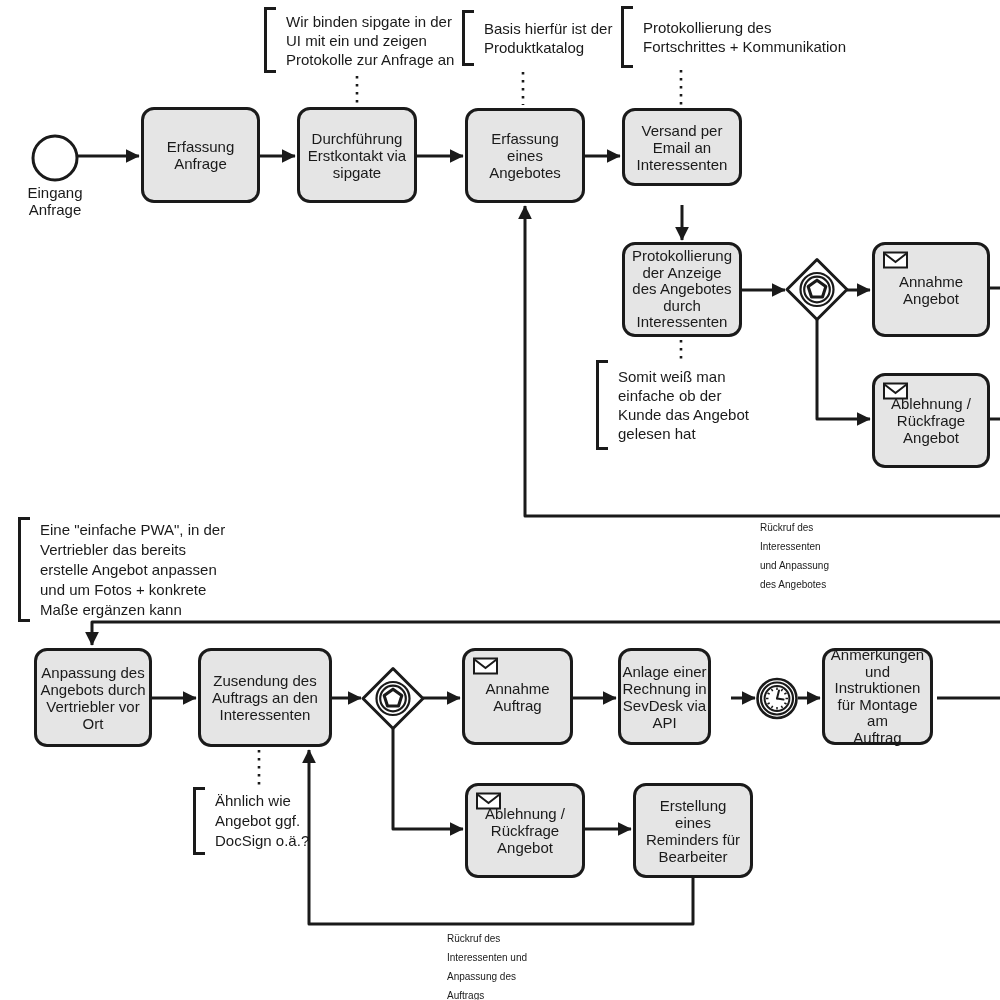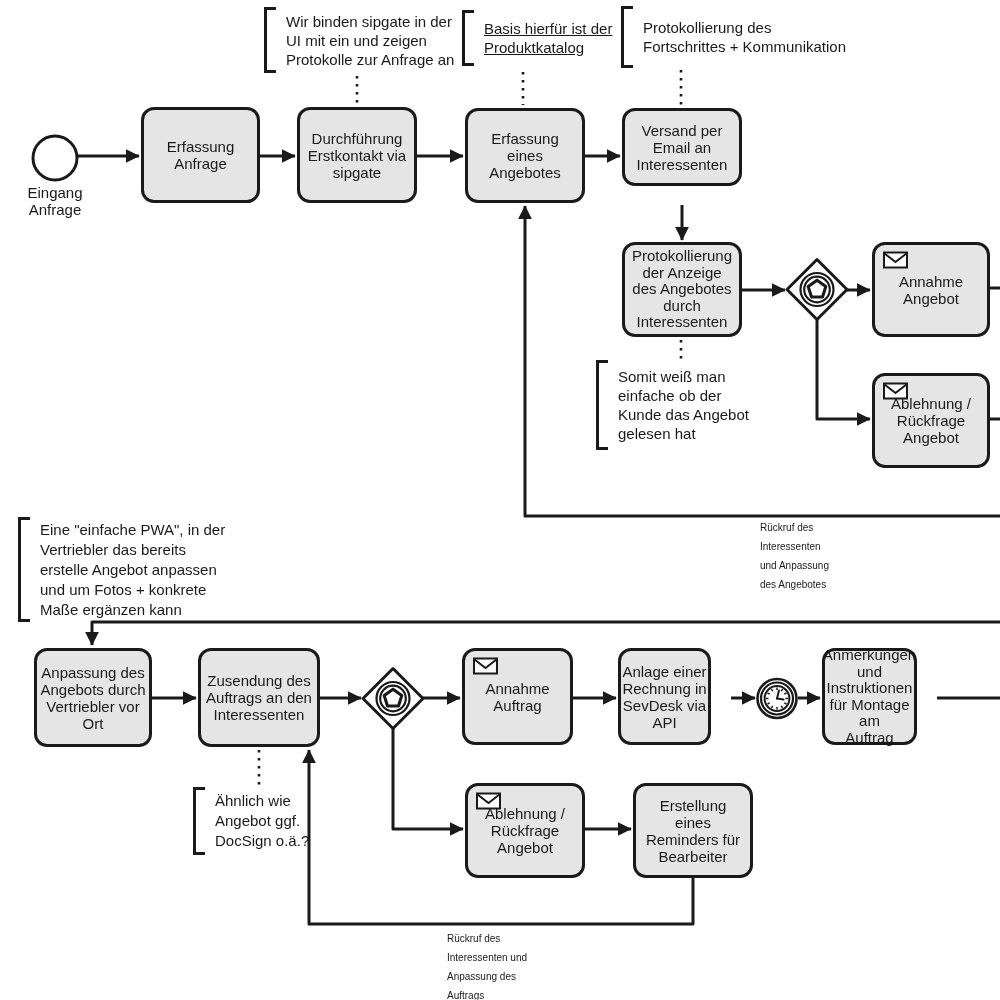--- a/index.html
+++ b/index.html
@@ -150,40 +150,40 @@
 Rückfrage
 Angebot</span>
   </div>
 
   <div class="task" style="left:34px;top:648px;width:118px;height:99px;">
     <span>Anpassung des
 Angebots durch
 Vertriebler vor
 Ort</span>
   </div>
-  <div class="task" style="left:198px;top:648px;width:122px;height:99px;">
+  <div class="task" style="left:198px;top:648px;width:134px;height:99px;">
     <span>Zusendung des
 Auftrags an den
 Interessenten</span>
   </div>
   <div class="task" style="left:462px;top:648px;width:111px;height:97px;">
     <svg class="env" width="25" height="18" viewBox="0 0 25 18">
       <rect x="1" y="1.5" width="23" height="15" fill="#fff" stroke="#1a1a1a" stroke-width="2"></rect>
       <path d="M1.5,2.5 L12.5,11 L23.5,2.5" fill="none" stroke="#1a1a1a" stroke-width="2"></path>
     </svg>
     <span>Annahme
 Auftrag</span>
   </div>
   <div class="task" style="left:618px;top:648px;width:93px;height:97px;">
     <span>Anlage einer
 Rechnung in
 SevDesk via
 API</span>
   </div>
-  <div class="task" style="left:822px;top:648px;width:95px;height:97px;line-height:16.5px;">
+  <div class="task" style="left:822px;top:648px;width:111px;height:97px;line-height:16.5px;">
     <span>Anmerkungen
 und
 Instruktionen
 für Montage am
 Auftrag</span>
   </div>
 
   <div class="task" style="left:465px;top:783px;width:120px;height:95px;">
     <svg class="env" width="25" height="18" viewBox="0 0 25 18">
       <rect x="1" y="1.5" width="23" height="15" fill="#fff" stroke="#1a1a1a" stroke-width="2"></rect>
@@ -199,21 +199,21 @@
 Reminders für
 Bearbeiter</span>
   </div>
 
   <div class="annotation" style="left:264px;top:7px;height:66px;">
     <div class="bracket"></div>
     <div class="annotation-text">Wir binden sipgate in der
 UI mit ein und zeigen
 Protokolle zur Anfrage an</div>
   </div>
-  <div class="annotation" style="left:462px;top:10px;height:56px;text-decoration:underline;">
+  <div class="annotation" style="left:462px;top:10px;height:56px;">
     <div class="bracket"></div>
     <div class="annotation-text">Basis hierfür ist der
 Produktkatalog</div>
   </div>
   <div class="annotation" style="left:621px;top:6px;height:62px;">
     <div class="bracket"></div>
     <div class="annotation-text">Protokollierung des
 Fortschrittes + Kommunikation</div>
   </div>
   <div class="annotation" style="left:596px;top:360px;height:90px;">

